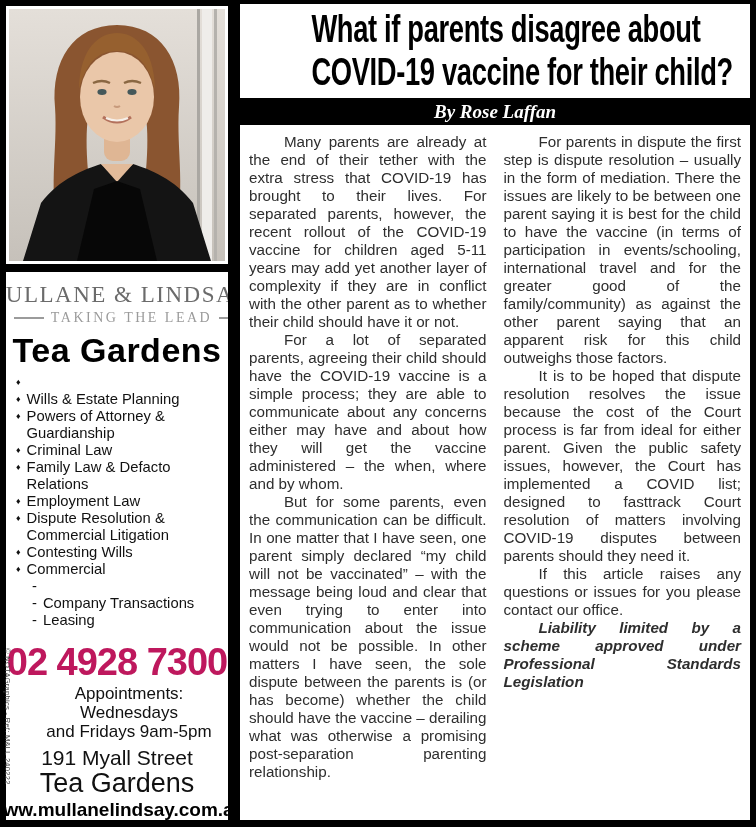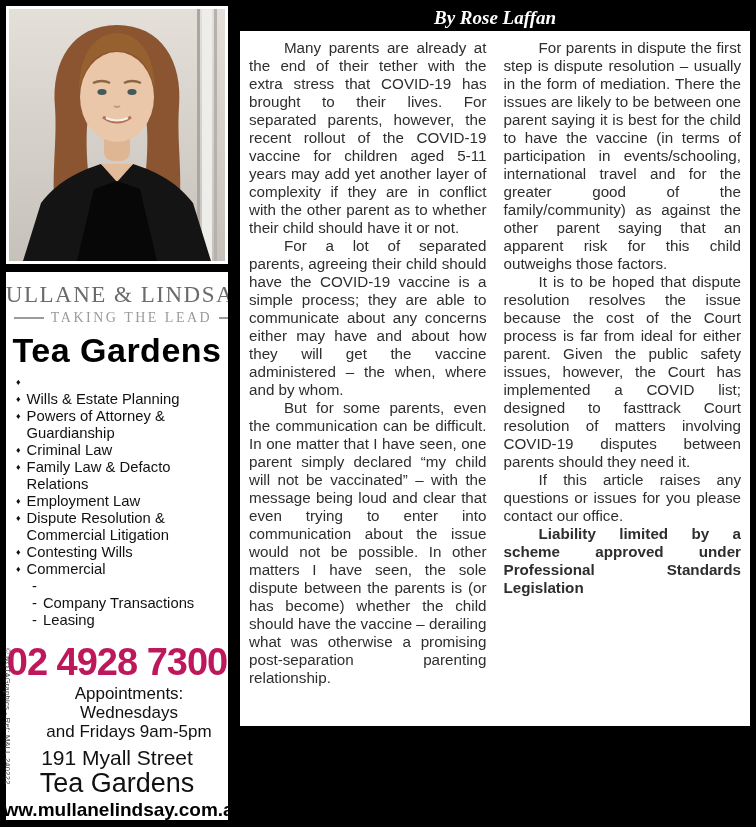--- a/index.html
+++ b/index.html
@@ -68,21 +68,21 @@
   .byline{
     font-family:"Liberation Serif",serif;font-style:italic;font-weight:bold;
     font-size:19px;color:#fff;
   }
   .article-body{
     background:#fff;height:695px;box-sizing:border-box;padding:8px 9px;
     column-count:2;column-gap:17px;column-fill:auto;
     font-size:15.2px;line-height:18px;text-align:justify;color:#2e2e2e;
   }
   .article-body p{margin:0;text-indent:2.3em;}
-  .article-body p.closing{font-weight:bold;}
+  .article-body p.closing{font-weight:bold;font-style:italic;}
 </style>
 </head>
 <body>
 
 <aside>
 
   <div class="photo-frame">
     <svg viewBox="0 0 216 252" preserveAspectRatio="none">
       <defs>
         <linearGradient id="bgg" x1="0" y1="0" x2="0" y2="1">
@@ -186,20 +186,26 @@
     <div class="address-street">191 Myall Street</div>
     <div class="address-town">Tea Gardens</div>
     <div class="website">www.mullanelindsay.com.au</div>
   </div>
 
   <div class="credit-note">© NOTAGraphics - Ref: M&amp;LL 240222</div>
 </aside>
 
 <main class="main">
 
+  <header class="headline-box">
+    <h1 class="headline-text" style="margin:0;">
+      <span class="hl">What if parents disagree about</span>
+      <span class="hl">COVID-19 vaccine for their child?</span>
+    </h1>
+  </header>
 
   <div class="byline-bar">
     <span class="byline">By Rose Laffan</span>
   </div>
 
   <div class="article-body">
     <p>Many parents are already at the end of their tether with the extra stress that COVID-19 has brought to their lives. For separated parents, however, the recent rollout of the COVID-19 vaccine for children aged 5-11 years may add yet another layer of complexity if they are in conflict with the other parent as to whether their child should have it or not.</p>
     <p>For a lot of separated parents, agreeing their child should have the COVID-19 vaccine is a simple process; they are able to communicate about any concerns either may have and about how they will get the vaccine administered – the when, where and by whom.</p>
     <p>But for some parents, even the communication can be difficult. In one matter that I have seen, one parent simply declared “my child will not be vaccinated” – with the message being loud and clear that even trying to enter into communication about the issue would not be possible. In other matters I have seen, the sole dispute between the parents is (or has become) whether the child should have the vaccine – derailing what was otherwise a promising post-separation parenting relationship.</p>
     <p>For parents in dispute the first step is dispute resolution – usually in the form of mediation. There the issues are likely to be between one parent saying it is best for the child to have the vaccine (in terms of participation in events/schooling, international travel and for the greater good of the family/community) as against the other parent saying that an apparent risk for this child outweighs those factors.</p>

